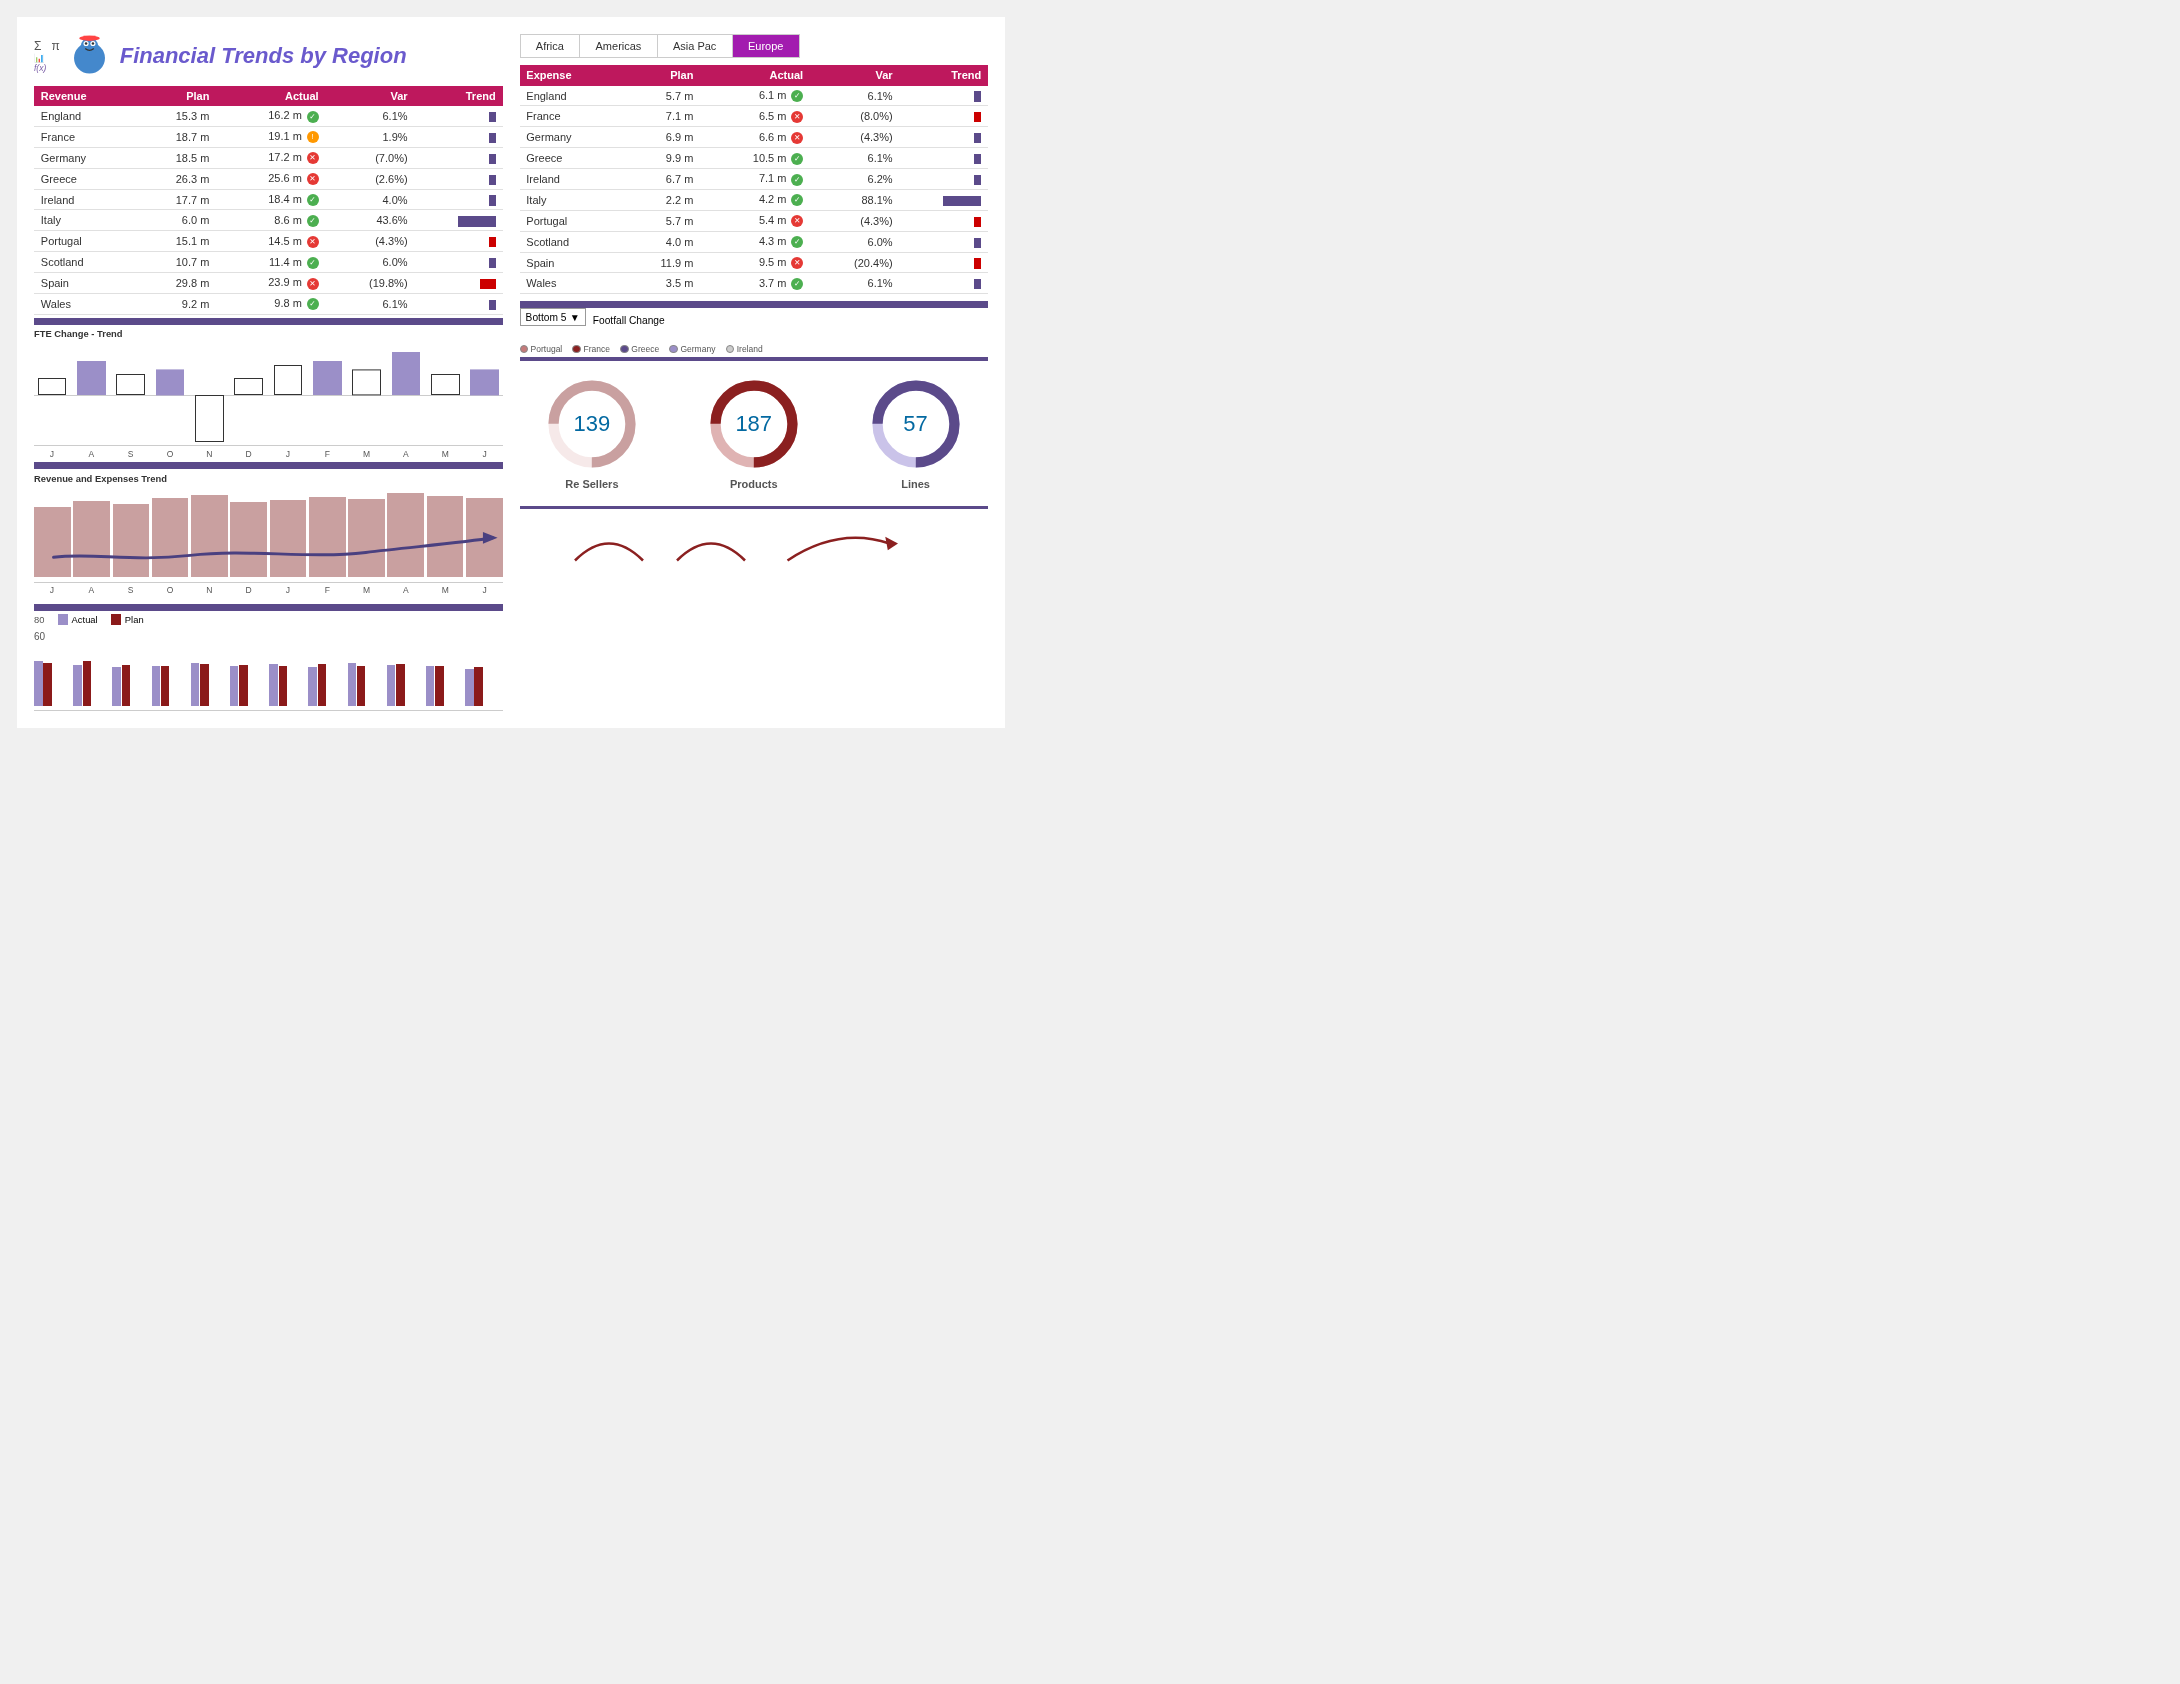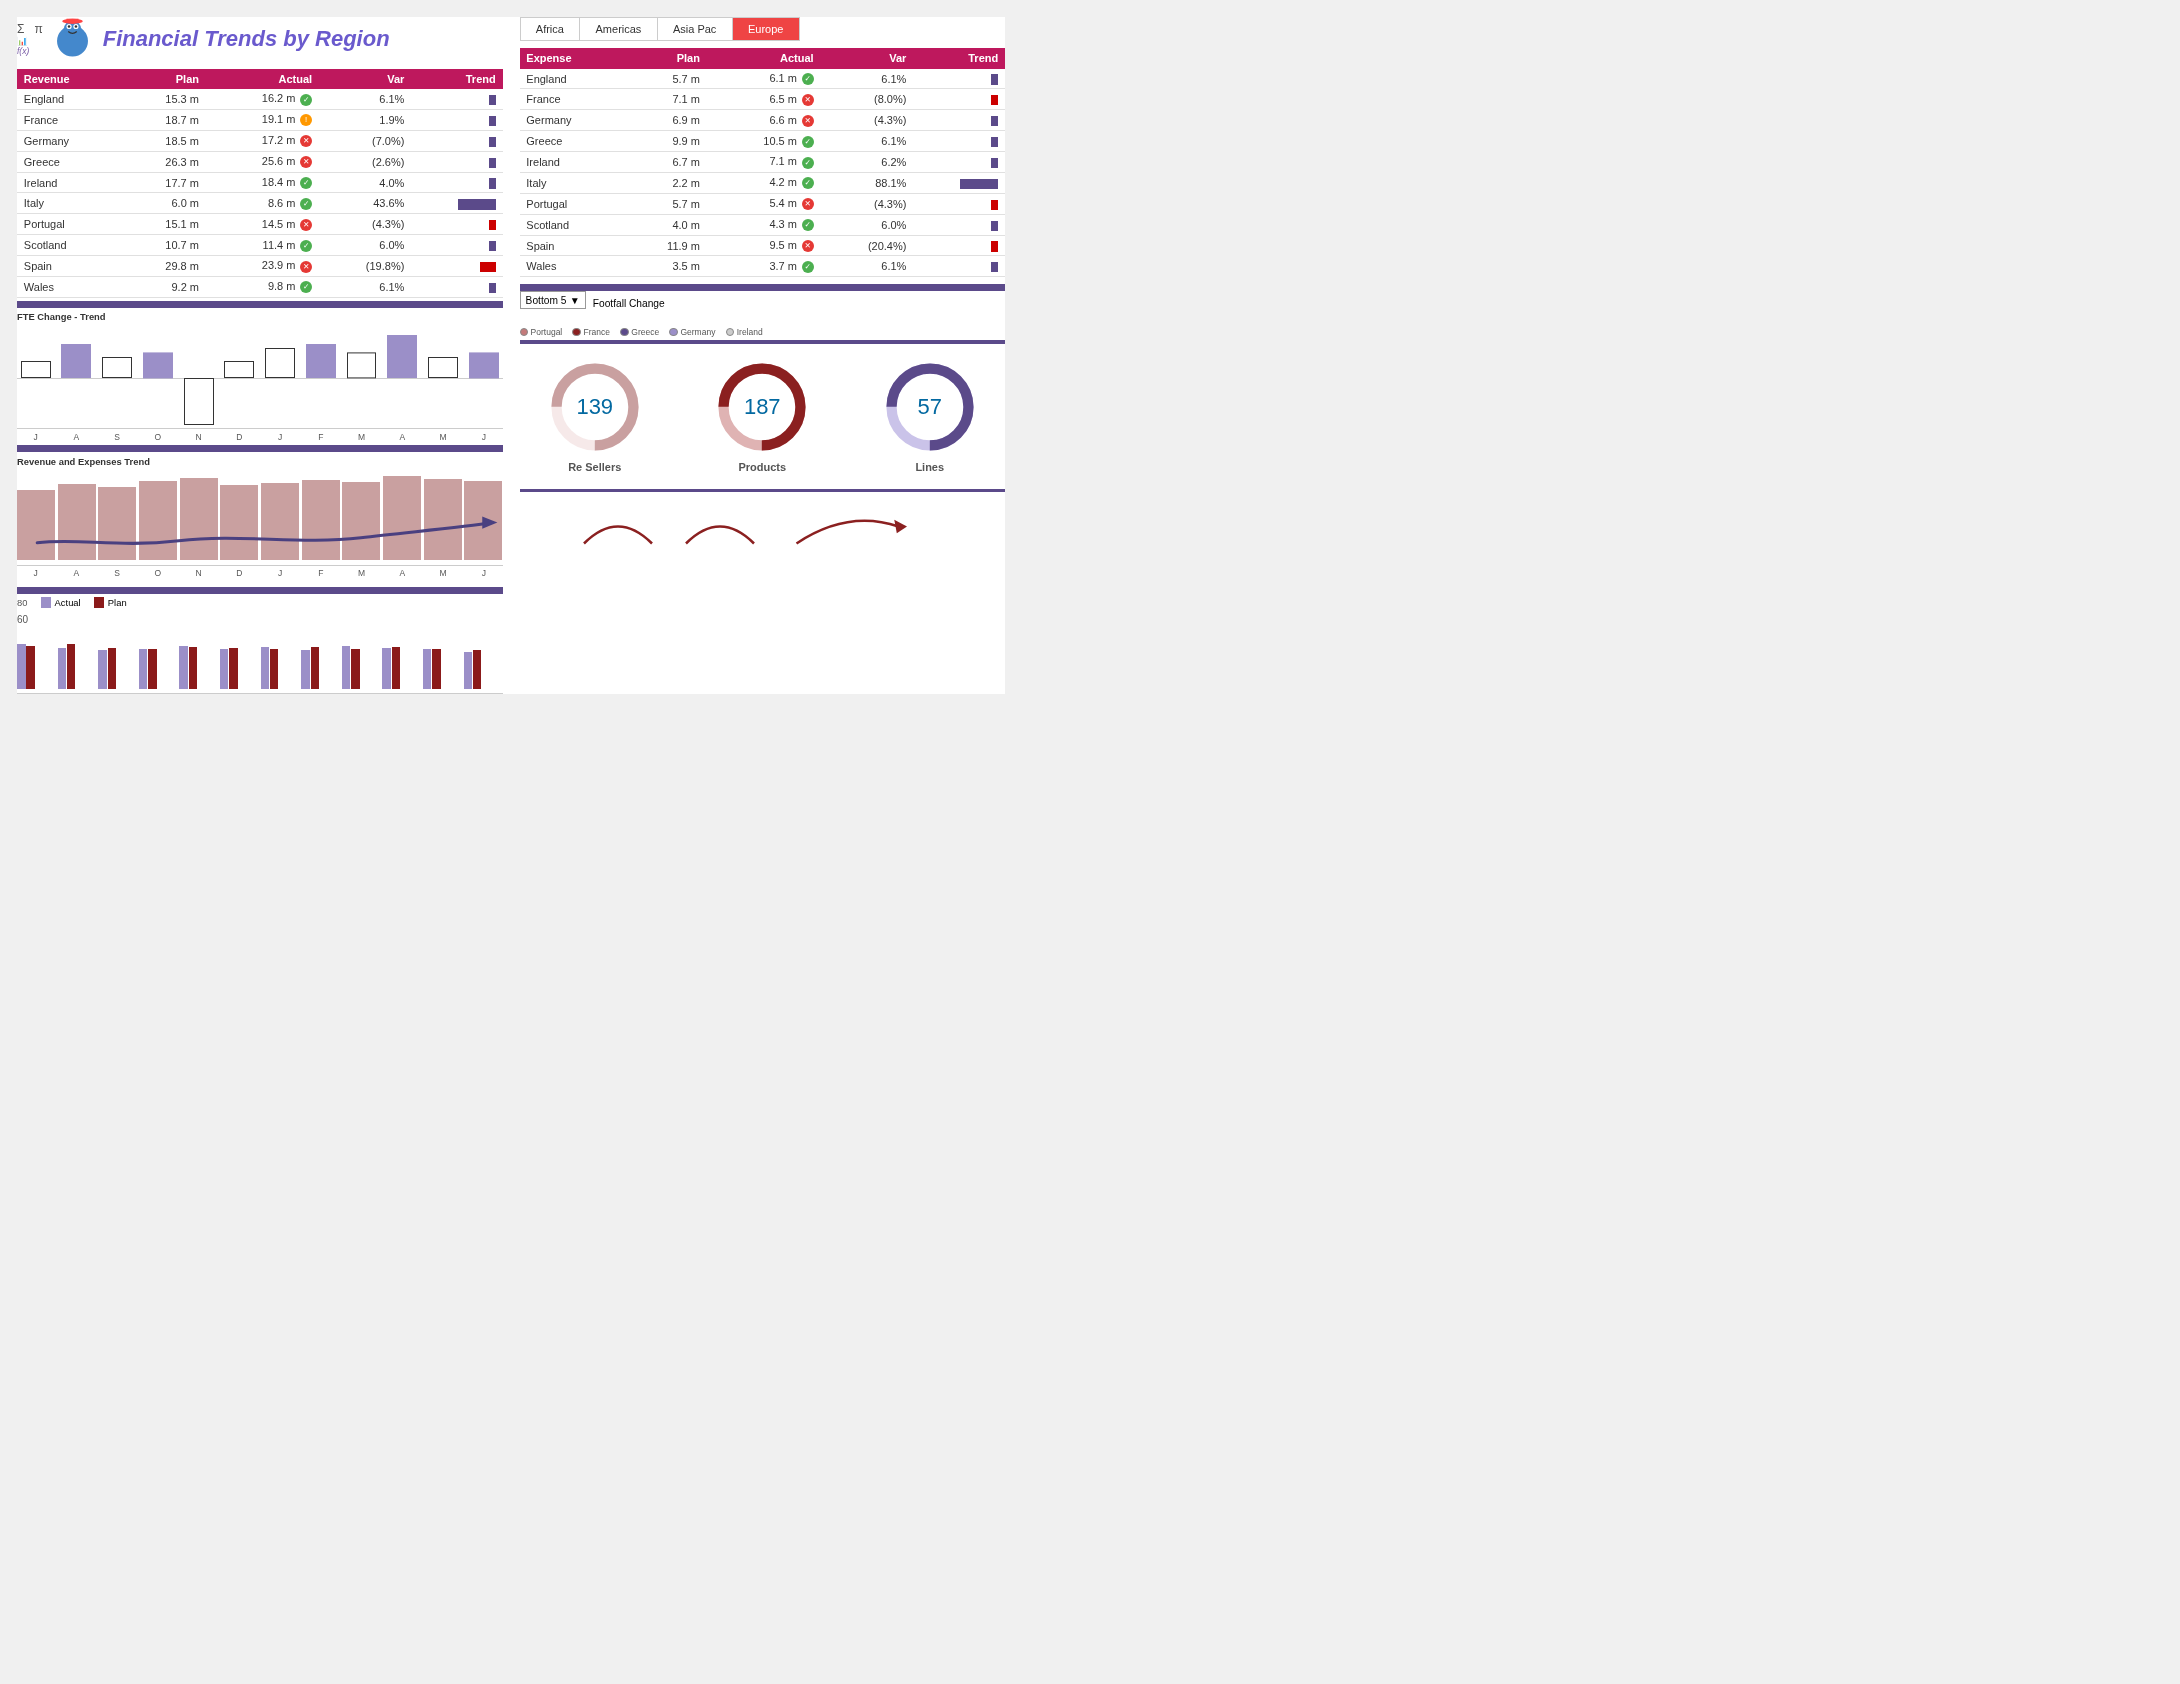--- a/index.html
+++ b/index.html
@@ -5,20 +5,21 @@
     * { box-sizing: border-box; margin: 0; padding: 0; }
     body {
       font-family: 'Segoe UI', Arial, sans-serif;
       background: #f0f0f0;
       width: 1022px;
       min-height: 767px;
     }
     .main-container {
       background: white;
       margin: 17px;
+      padding: 17px;
       display: flex;
       flex-direction: column;
       gap: 0;
     }
     .top-section {
       display: flex;
       gap: 17px;
     }
     .left-panel {
       flex: 1;
@@ -165,21 +166,21 @@
     .tab {
       padding: 5.1px 15.3px;
       font-size: 11px;
       cursor: pointer;
       border-right: 0.9px solid #ccc;
       background: white;
       color: #333;
     }
     .tab:last-child { border-right: none; }
     .tab.active {
-      background: #ef4444;
+      background: #a21caf;
       color: white;
     }
     
     .chart-section {
       margin-top: 3.4px;
     }
     .chart-label {
       font-size: 9.4px;
       font-weight: 600;
       color: #333;

